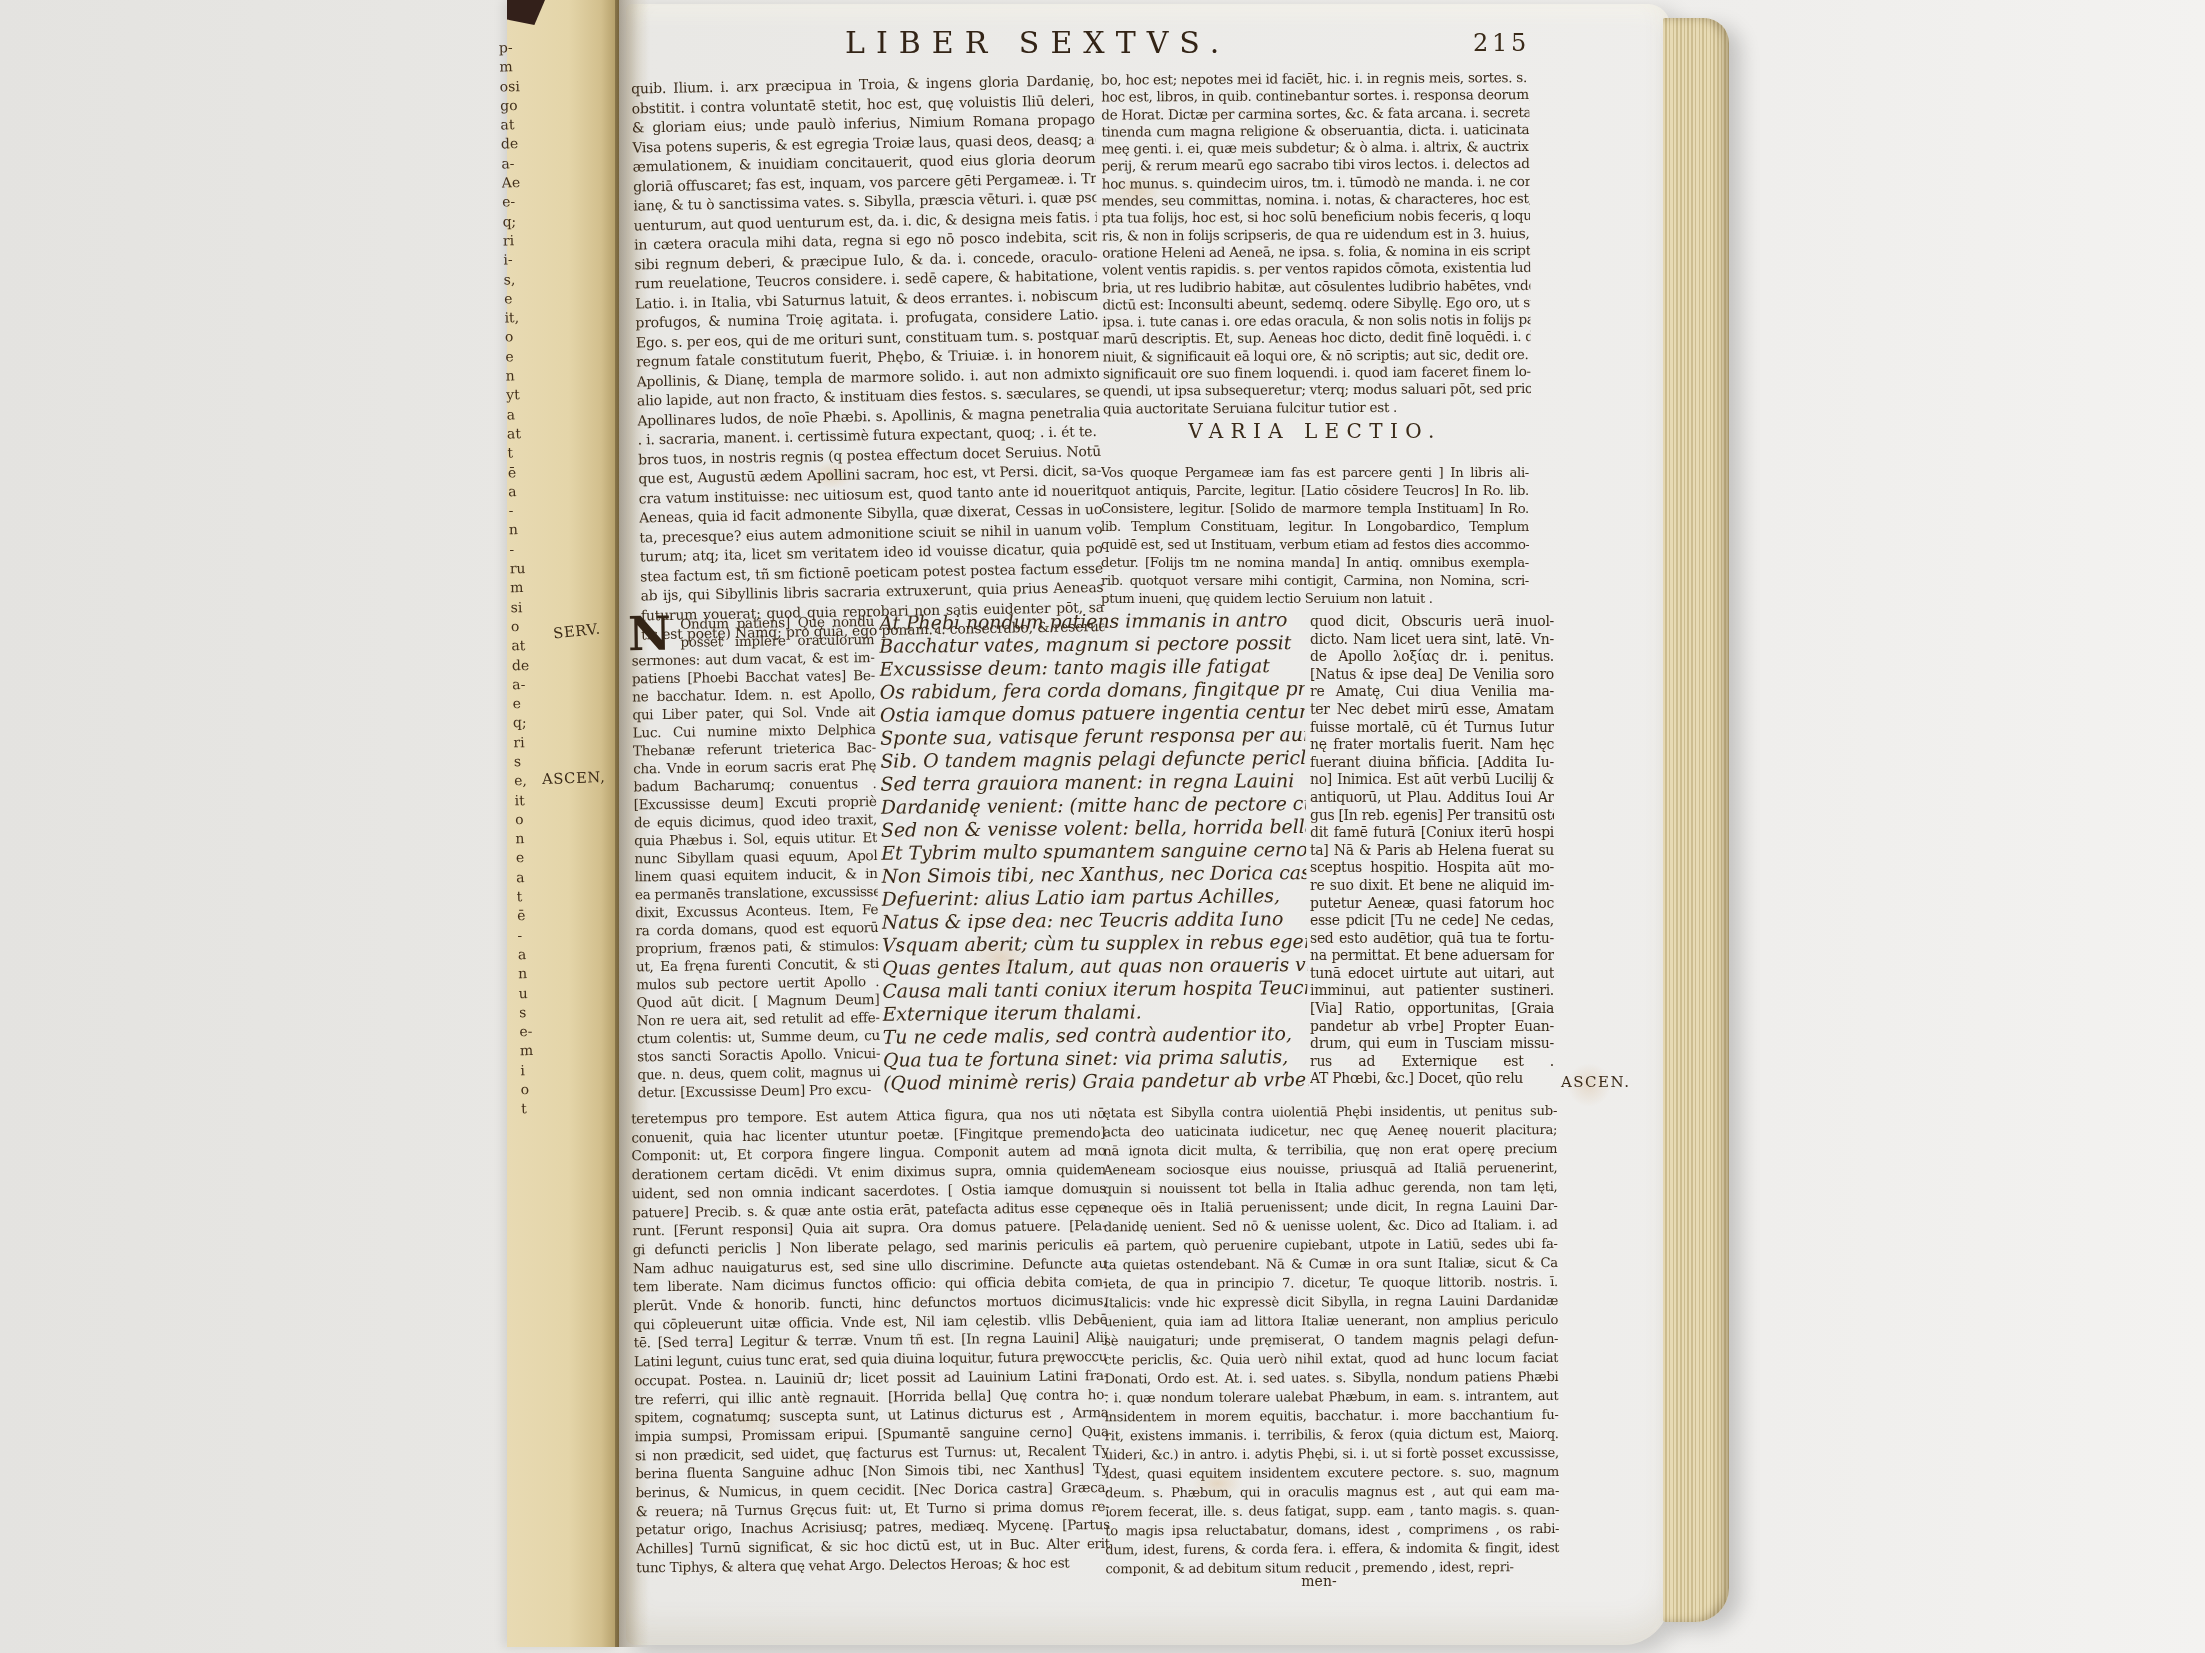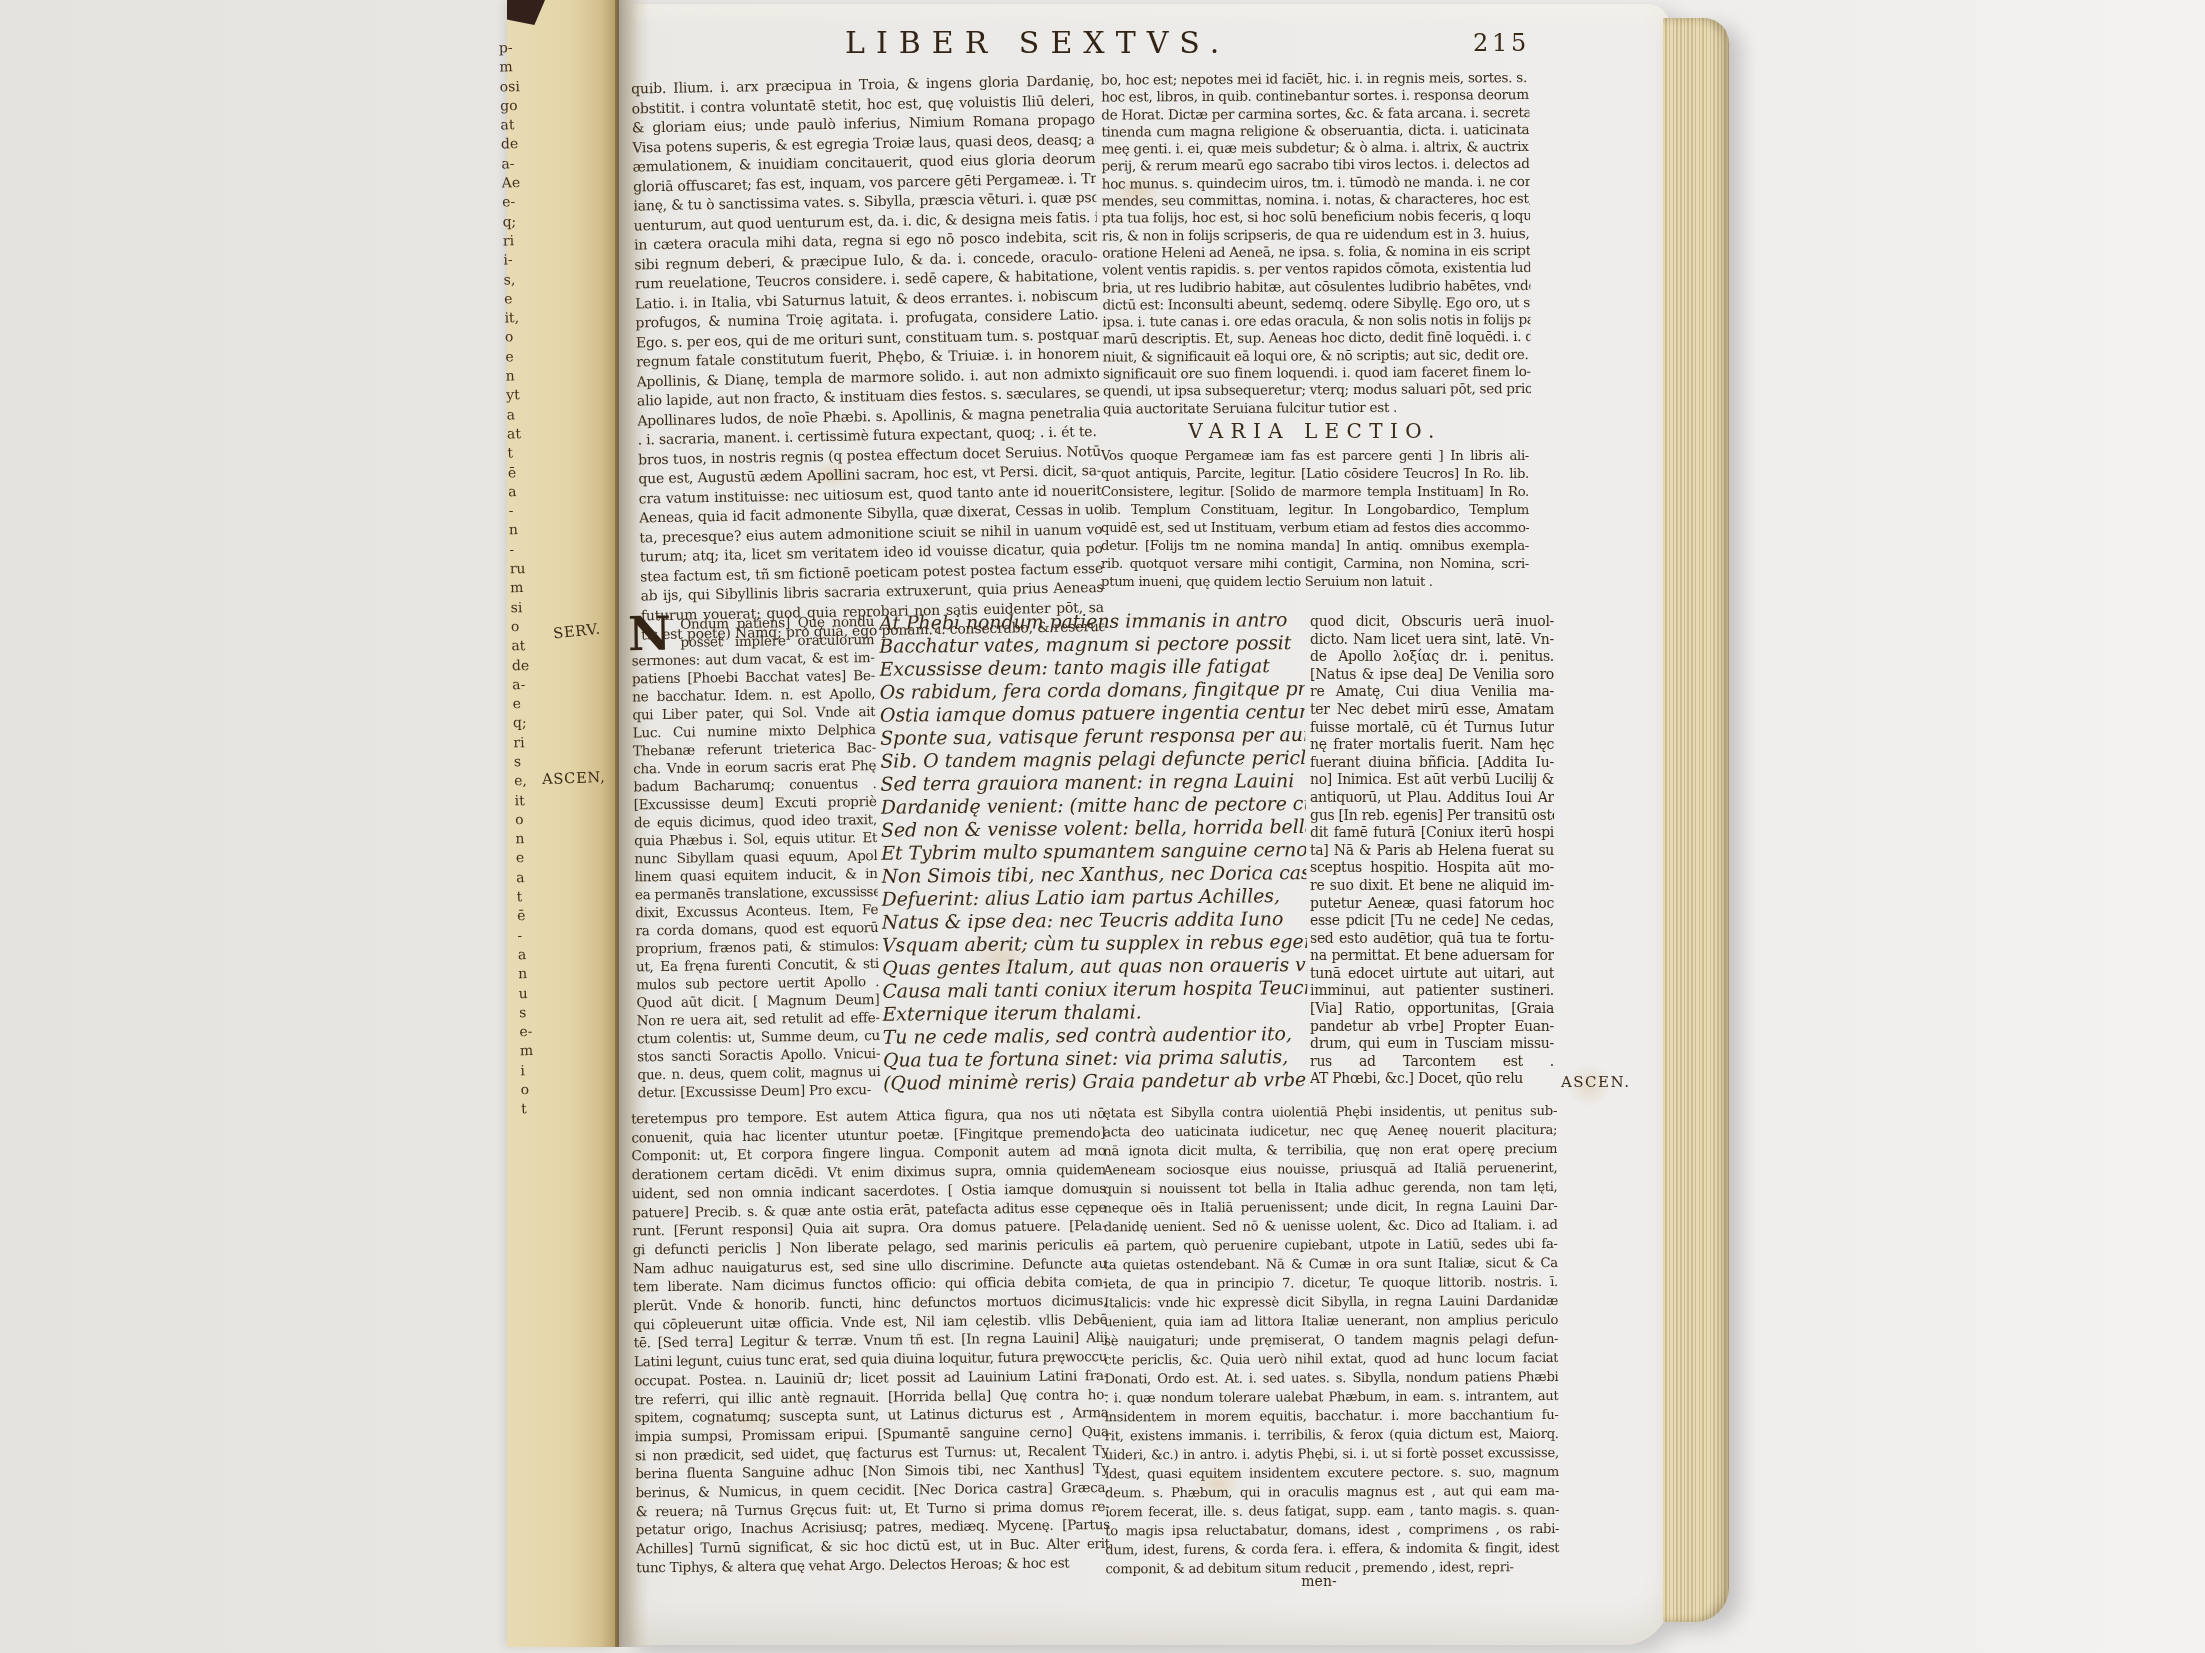--- a/index.html
+++ b/index.html
@@ -38,21 +38,21 @@
   .header-title{left:845px;top:25px;width:412px;text-align:left;
     font-size:30px;letter-spacing:11px;color:#332416;}
   .page-num{left:1473px;top:29px;font-size:24px;letter-spacing:3.7px;}
 
   .colA{left:631px;top:71px;width:463px;font-size:14px;line-height:19.5px;letter-spacing:-0.2px;
         transform:rotate(-1.05deg);transform-origin:right top;}
   .colB{left:1101px;top:69px;width:428px;font-size:13.6px;line-height:17.3px;letter-spacing:-0.3px;
         transform:rotate(-.35deg);transform-origin:right top;}
   .varia-head{left:1101px;top:419px;width:428px;text-align:center;font-size:20px;letter-spacing:7.4px;color:#33241
 6;}
-  .varia{left:1101px;top:447px;width:428px;font-size:13.2px;line-height:18px;letter-spacing:-0.3px;}
+  .varia{left:1101px;top:464px;width:428px;font-size:13.2px;line-height:18px;letter-spacing:-0.3px;}
 
   .serv-col{left:631px;top:612px;width:243px;font-size:13.6px;line-height:18px;letter-spacing:-0.3px;
         transform:rotate(-.8deg);transform-origin:right top;}
   .serv-col div.ind{padding-left:49px;}
   .drop-cap{left:628px;top:616px;font-size:47px;font-weight:bold;color:#332416;line-height:35px;
         transform:rotate(-.8deg);}
   .verse{left:879px;top:608px;width:425px;font-size:19px;line-height:23px;font-style:italic;letter-spacing:-0.1px;
         transform:rotate(-.5deg);transform-origin:right top;}
   .verse div{text-align-last:left;}
   .gloss-col{left:1310px;top:613px;width:244px;font-size:14px;line-height:17.6px;letter-spacing:-0.3px;}
@@ -293,21 +293,21 @@
       <div>re suo dixit.  Et bene ne aliquid im-</div>
       <div>putetur Aeneæ, quasi fatorum hoc</div>
       <div>esse pdicit [Tu ne cede] Ne cedas,</div>
       <div>sed esto audētior, quā tua te fortu-</div>
       <div>na permittat. Et bene aduersam for</div>
       <div>tunā edocet uirtute aut uitari, aut</div>
       <div>imminui, aut patienter sustineri.</div>
       <div>[Via] Ratio, opportunitas, [Graia</div>
       <div>pandetur ab vrbe] Propter Euan-</div>
       <div>drum, qui eum in Tusciam missu-</div>
-      <div>rus ad Tarcontem est .</div>
+      <div>rus ad Externique est .</div>
       <div>AT Phœbi, &amp;c.] Docet, qūo relu</div>
     </div>
 
   <div class="txt margin-note m-serv">SERV.</div>
   <div class="txt margin-note m-ascen-g">ASCEN,</div>
   <div class="txt margin-note m-ascen-r">ASCEN.</div>
 
   <div class="txt botL">
       <div>teretempus pro tempore. Est autem Attica figura, qua nos uti nō</div>
       <div>conuenit, quia hac licenter utuntur poetæ. [Fingitque premendo]</div>

